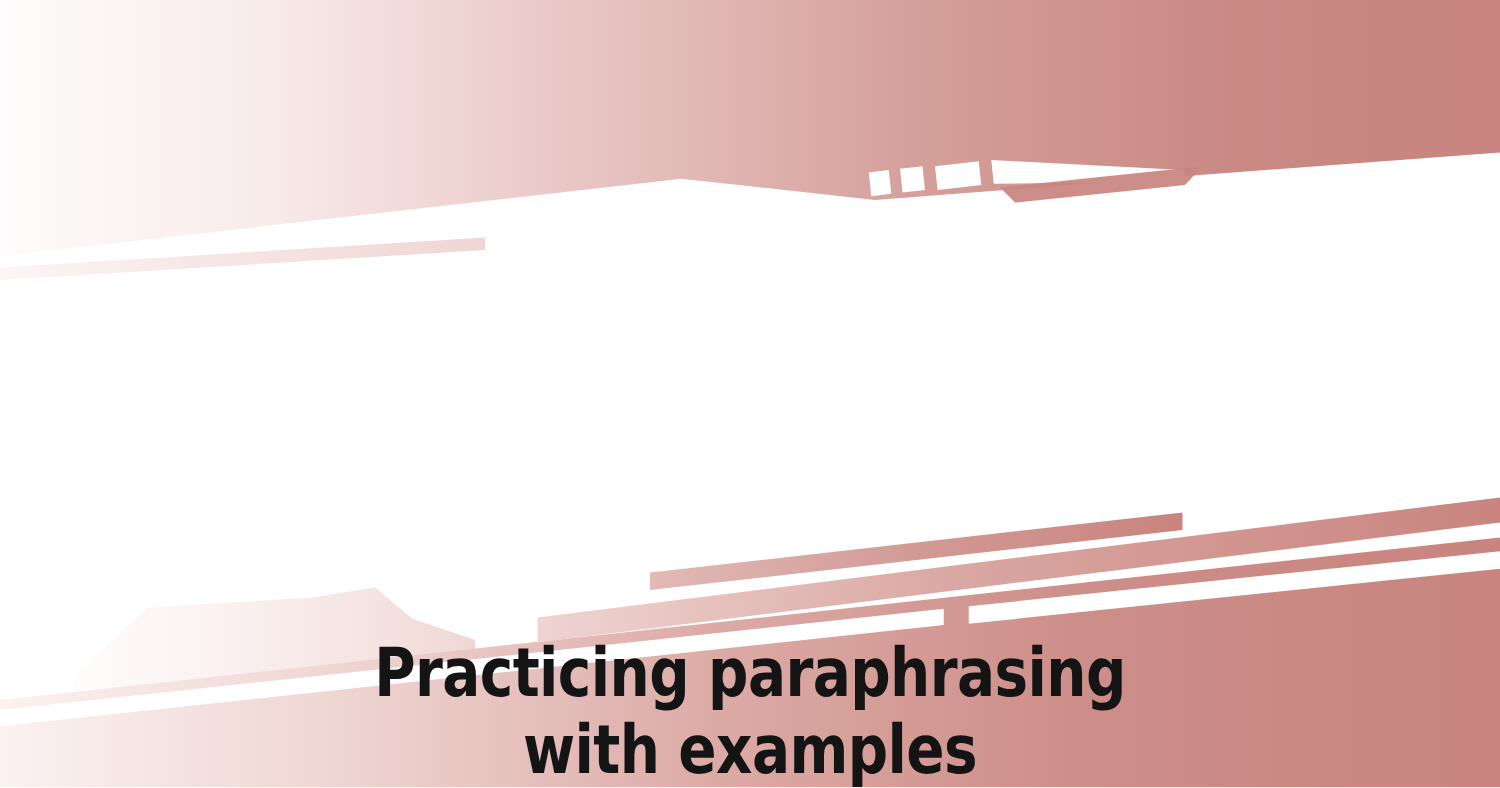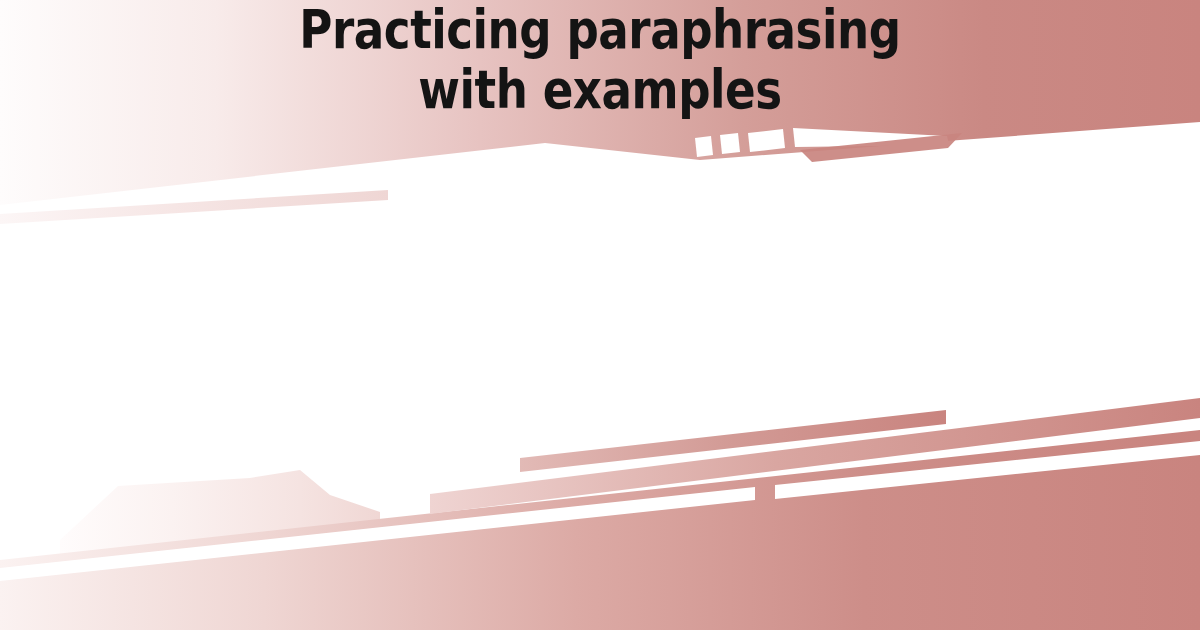--- a/index.html
+++ b/index.html
@@ -23,21 +23,21 @@
     height: 630px;
     display: block;
   }
   #title-layer {
     position: absolute;
     left: 0;
     top: 0;
     width: 1200px;
     height: 630px;
     display: flex;
-    align-items: flex-start;
+    align-items: flex-end;
     justify-content: center;
     pointer-events: none;
   }
   #banner-title {
     width: 700px;
     margin: 0;
     text-align: center;
     font-family: "DejaVu Sans", "Liberation Sans", sans-serif;
     font-weight: 700;
     font-size: 54px;

